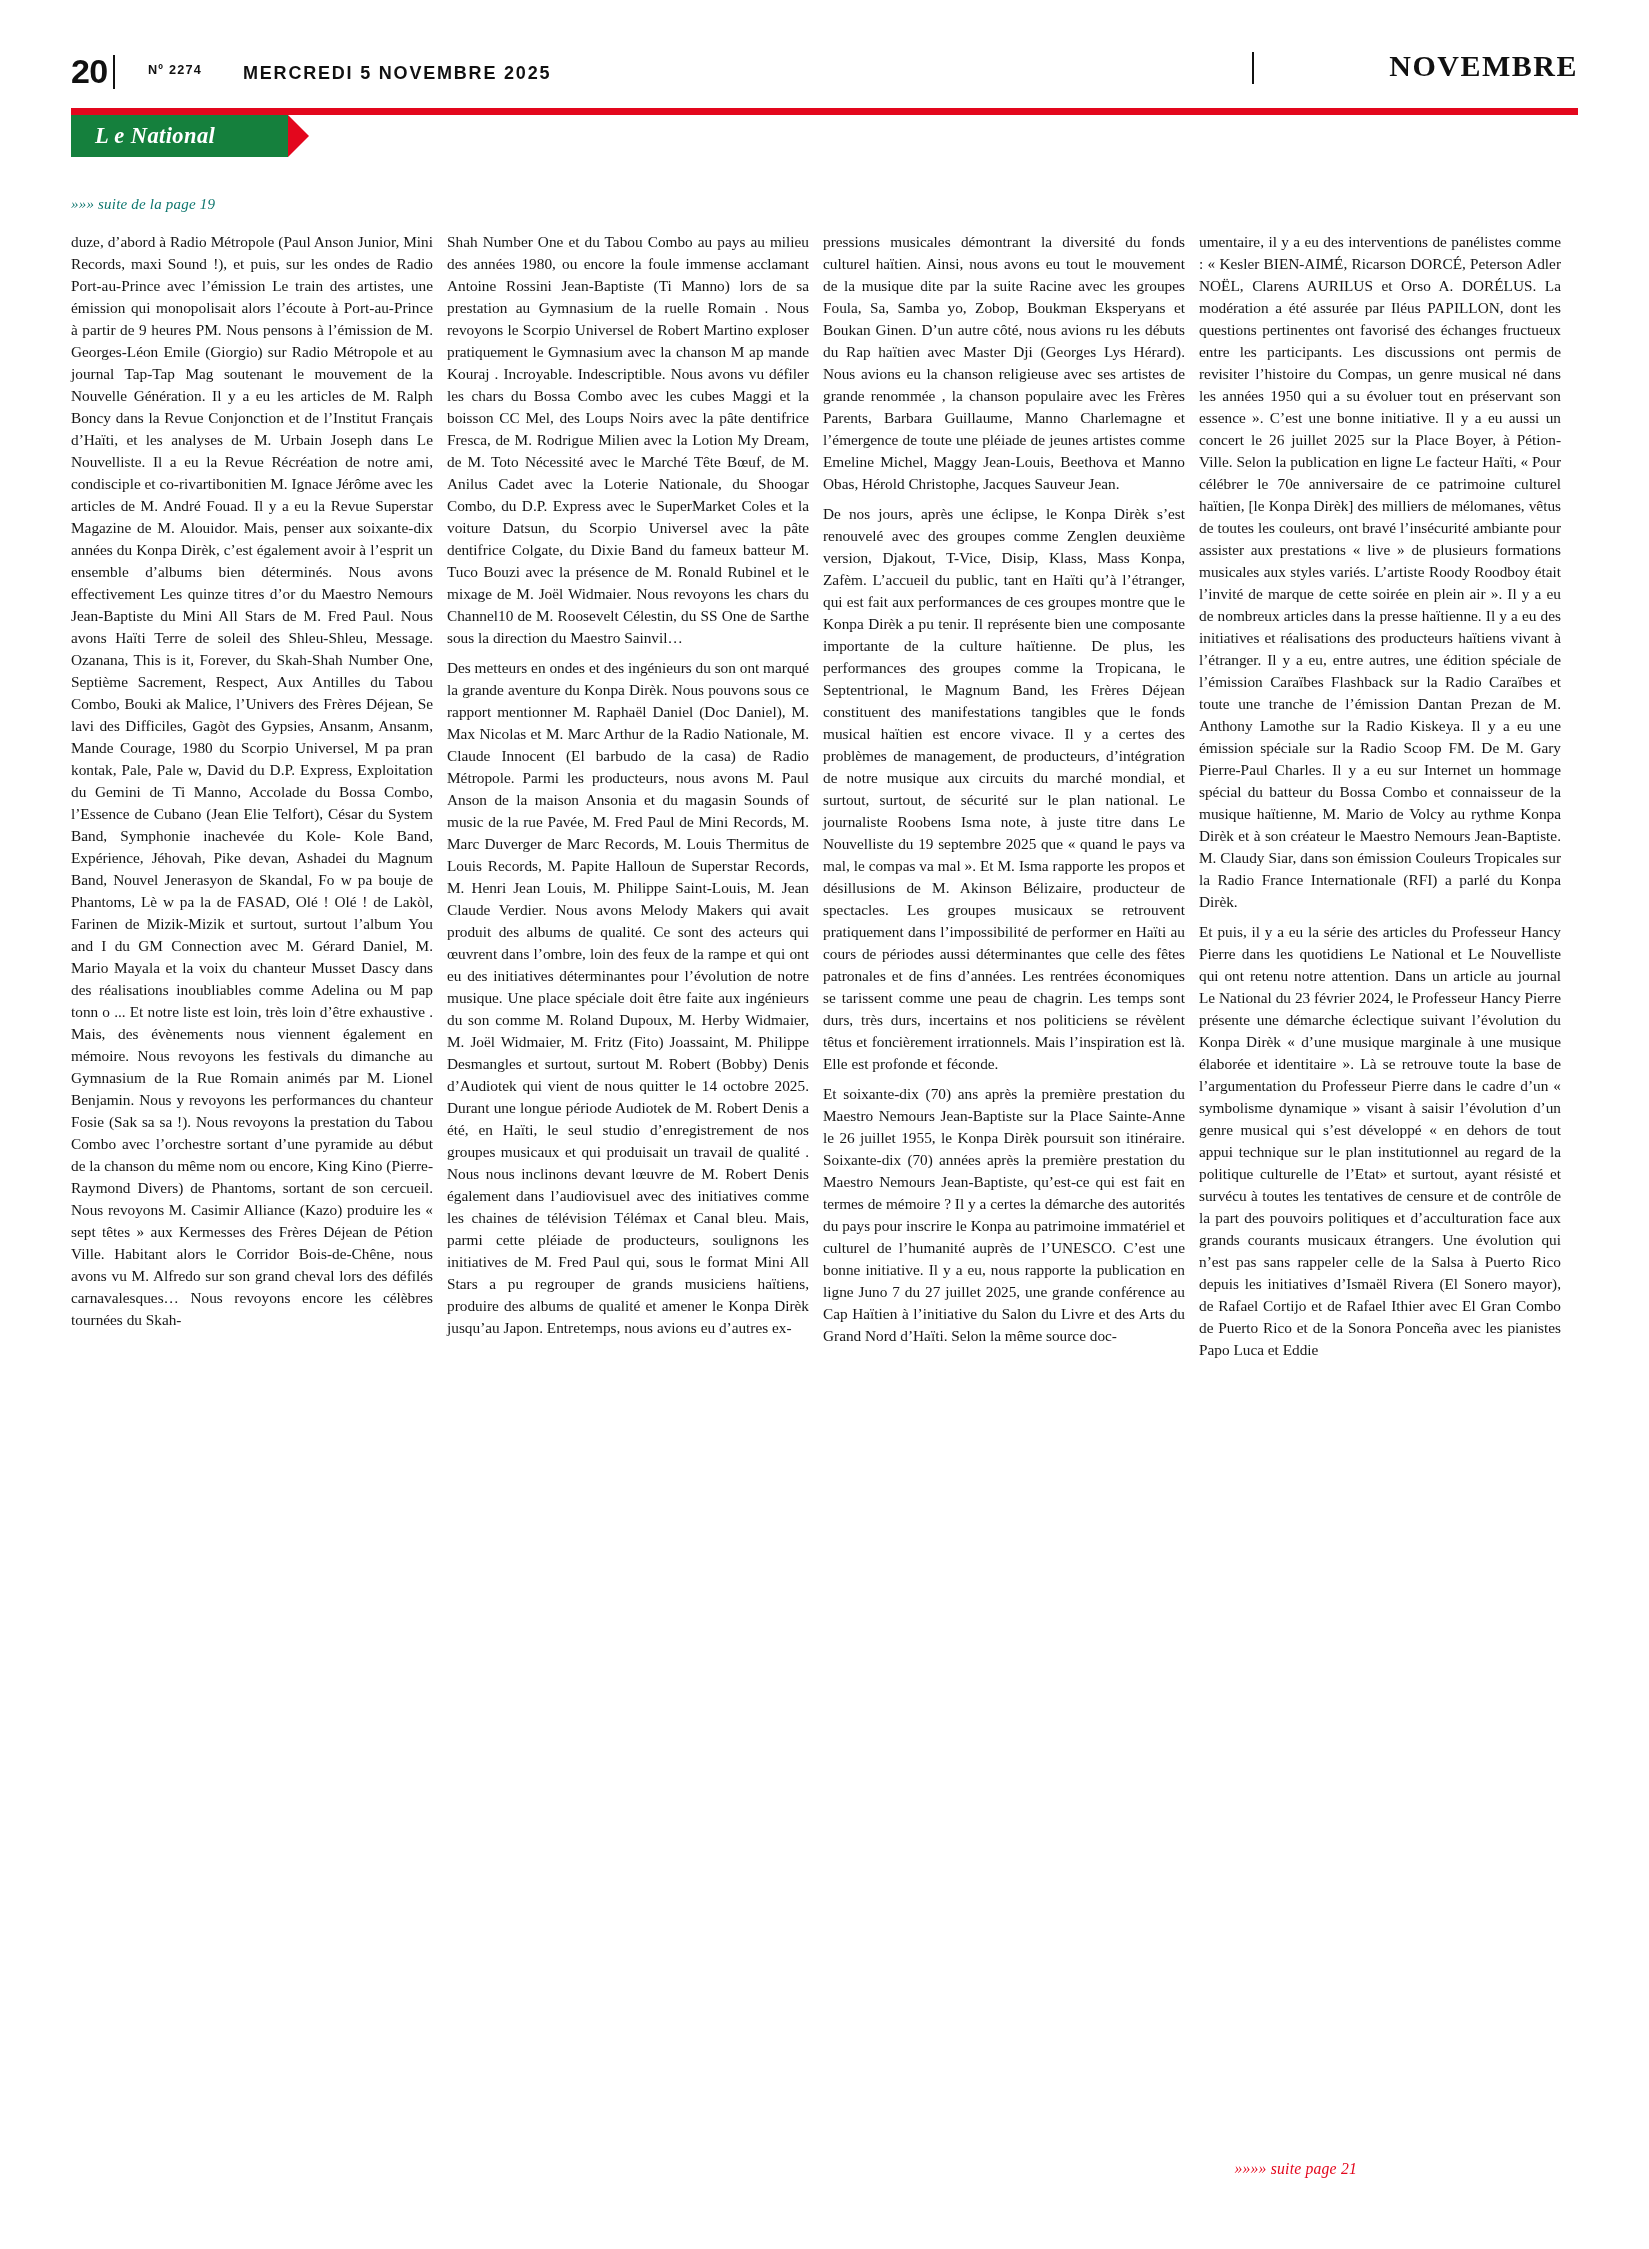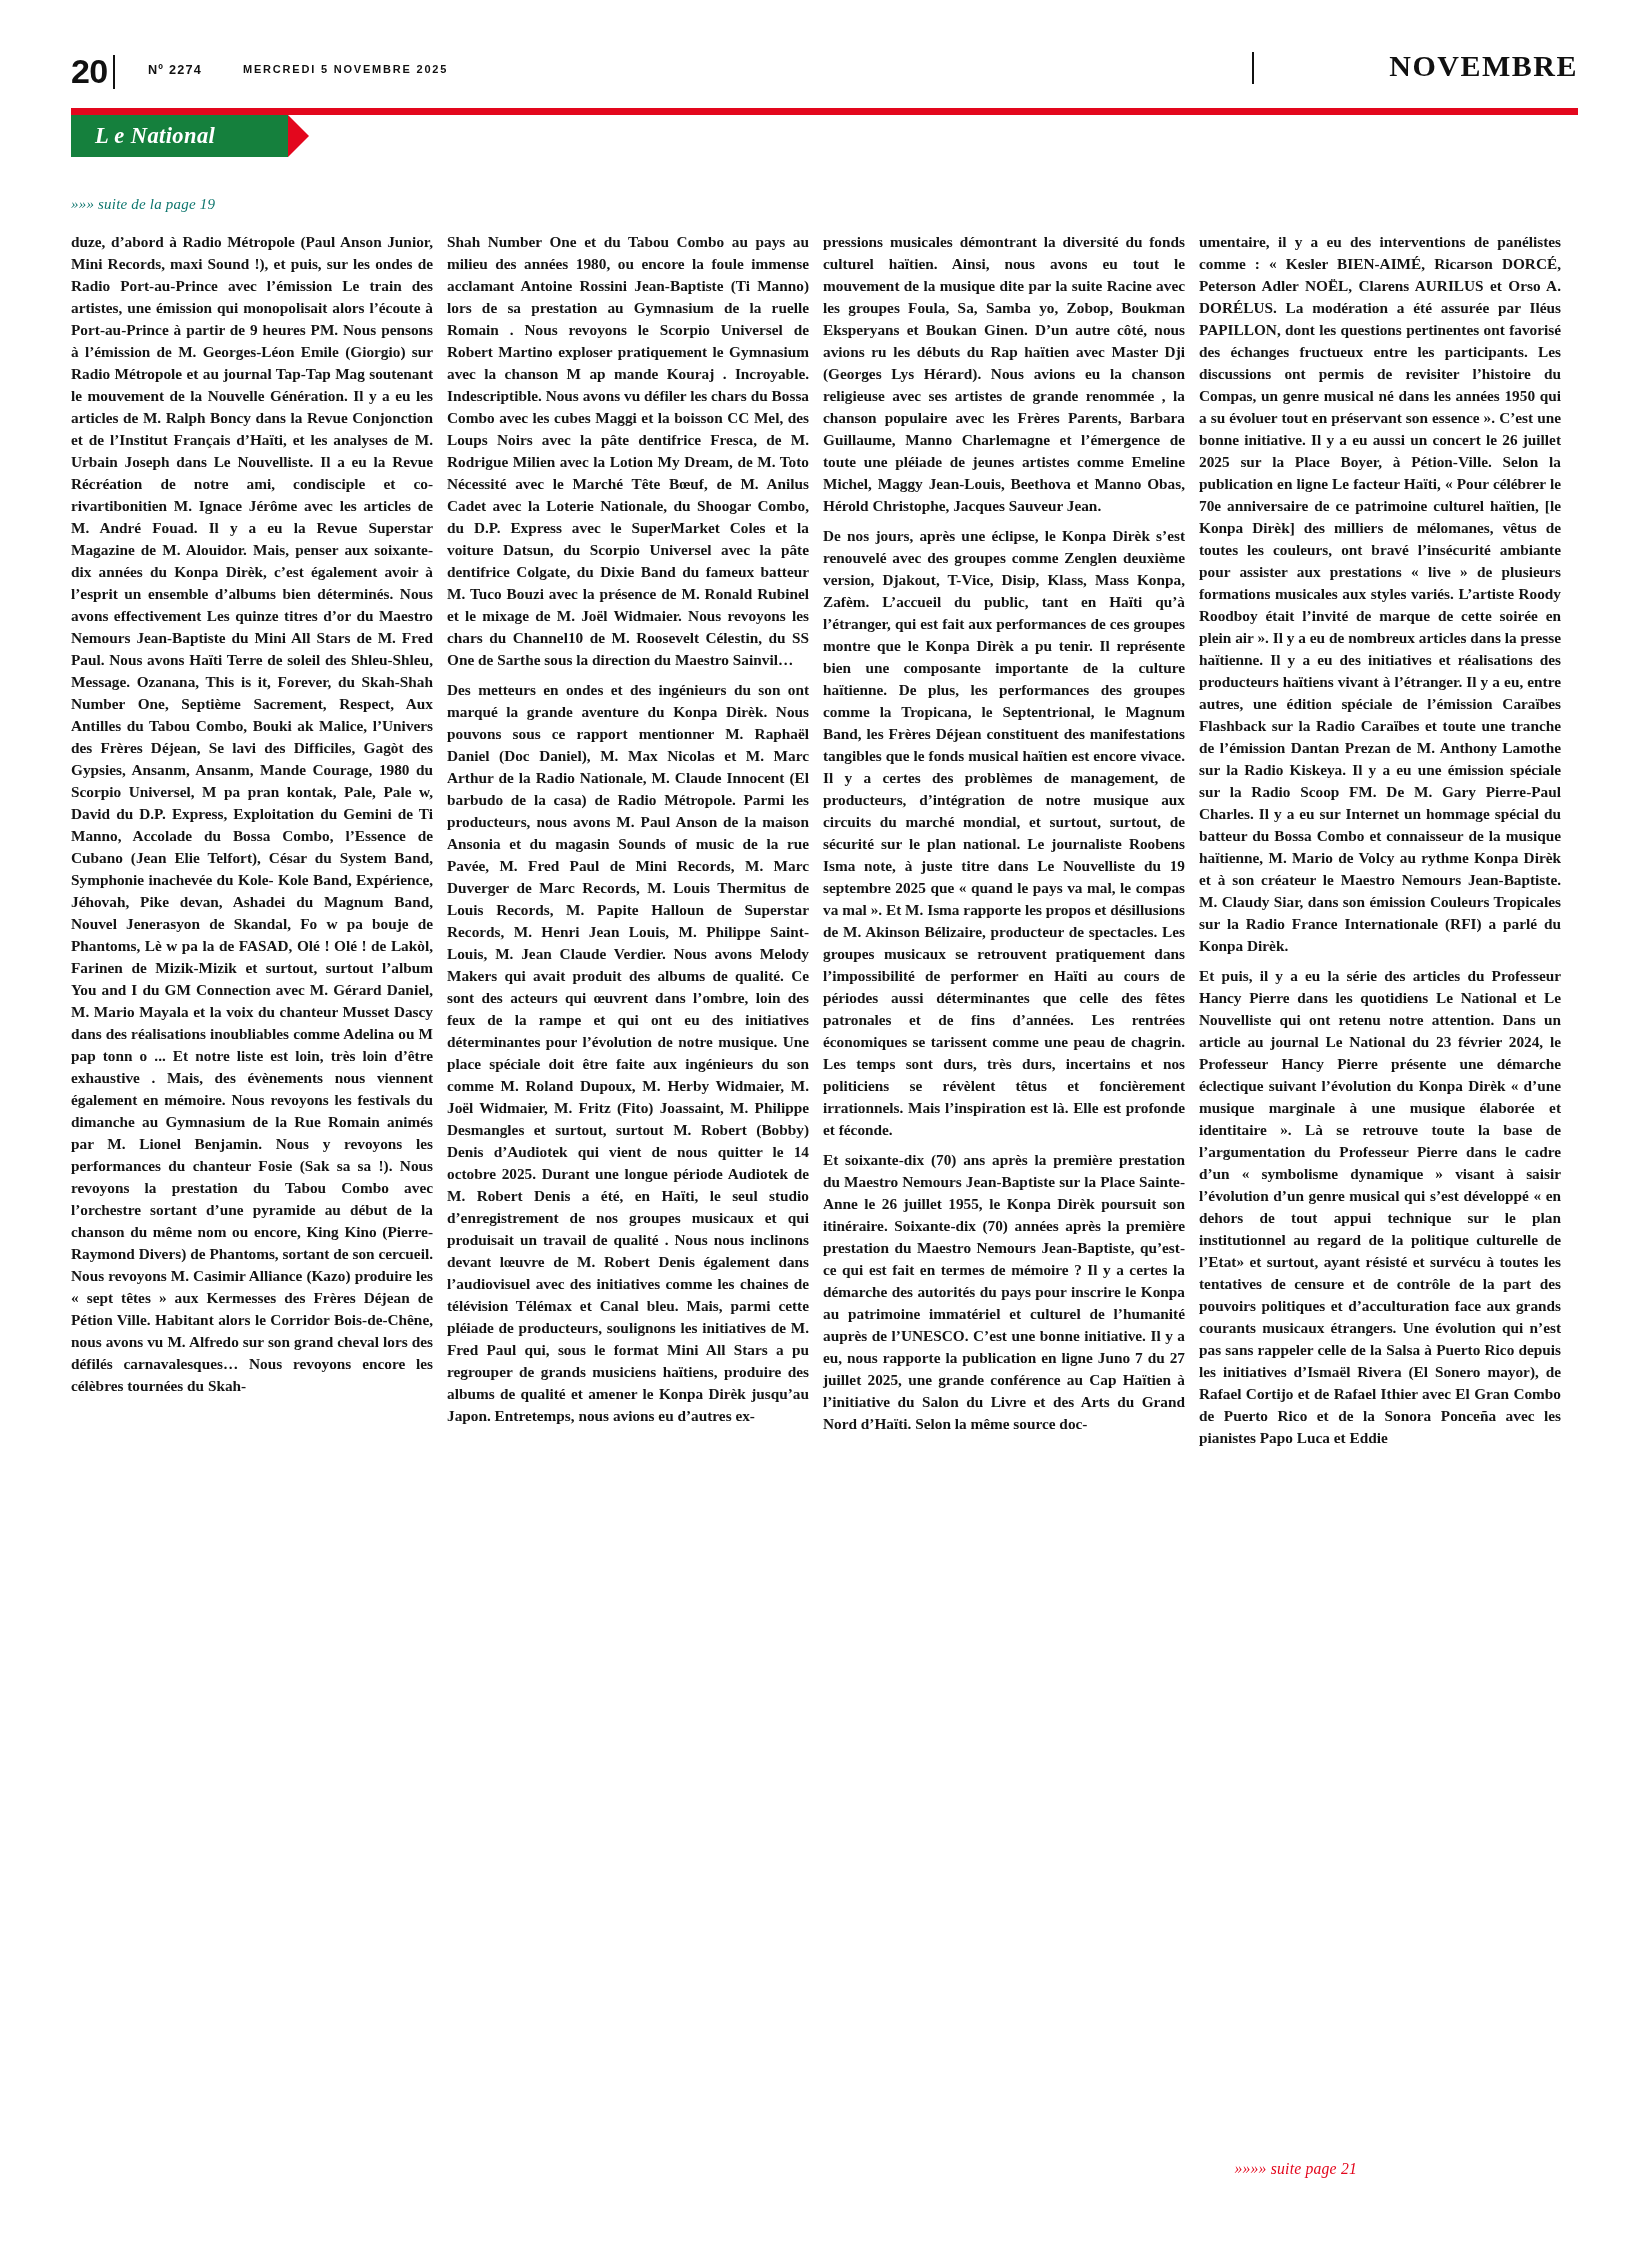--- a/index.html
+++ b/index.html
@@ -62,21 +62,21 @@
     color: #111;
     white-space: nowrap;
     padding-left: 8px;
   }
   .issue-date {
     position: absolute;
     left: 172px;
     top: 10.5px;
     font-family: "Liberation Sans", sans-serif;
     font-weight: bold;
-    font-size: 11px;
+    font-size: 18px;
     letter-spacing: 1.8px;
     color: #111;
     white-space: nowrap;
   }
   .section-title {
     position: absolute;
     right: 0;
     top: -3px;
     font-family: "Liberation Serif", serif;
     font-weight: bold;
@@ -157,21 +157,20 @@
 
   
   .columns {
     position: absolute;
     left: 71px;
     top: 231px;
     width: 1509px;
     height: 1909px;
     display: flex;
     gap: 14px;
-    font-weight: bold;
   }
   .col {
     width: 362px;
     font-size: 15.3px;
     line-height: 22px;
     text-align: justify;
     text-justify: inter-word;
     hyphens: auto;
     color: #151515;
   }

